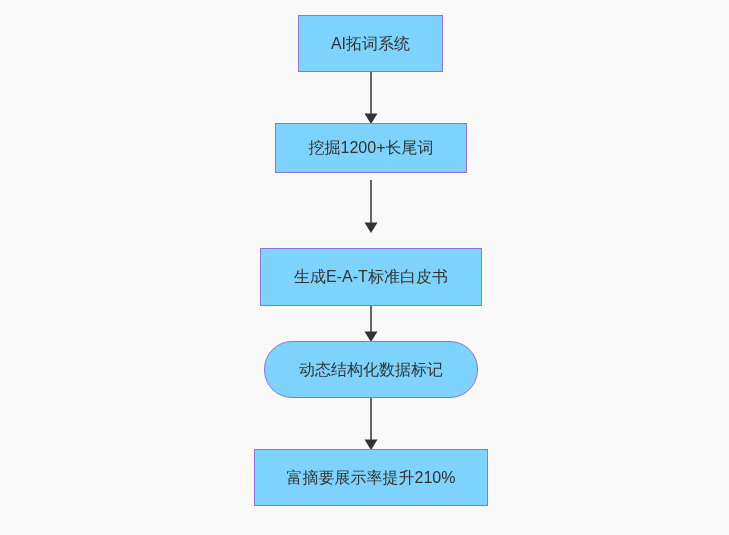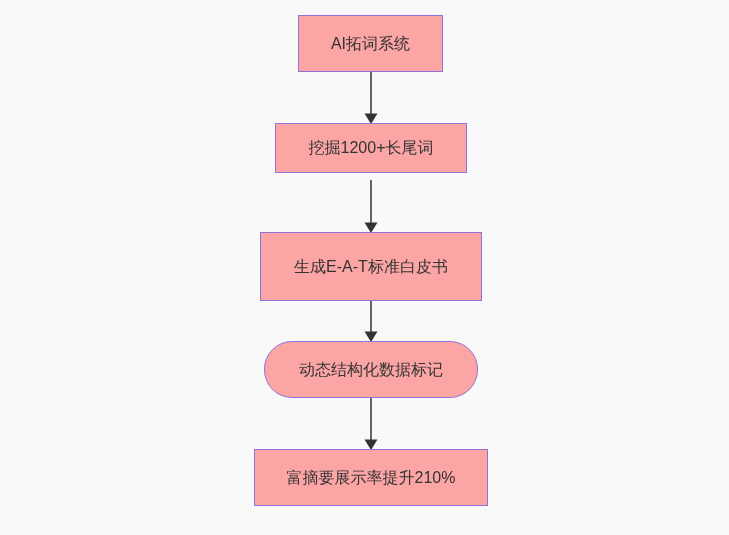--- a/index.html
+++ b/index.html
@@ -14,34 +14,34 @@
     overflow: hidden;
   }
   .canvas {
     position: relative;
     width: 729px;
     height: 535px;
   }
   .node {
     position: absolute;
     box-sizing: border-box;
-    background: #fca5a5;
+    background: #7dd3fc;
     border: 1.5px solid #9370DB;
     color: #333333;
     font-size: 16px;
     line-height: 1;
     display: flex;
     align-items: center;
     justify-content: center;
     text-align: center;
     white-space: nowrap;
   }
   .node-1 { left: 298px; top: 15px;  width: 145px; height: 57px; }
   .node-2 { left: 275px; top: 123px; width: 192px; height: 50px; }
-  .node-3 { left: 260px; top: 232px; width: 222px; height: 69px; }
+  .node-3 { left: 260px; top: 248px; width: 222px; height: 58px; }
   .node-4 { left: 264px; top: 341px; width: 214px; height: 57px; border-radius: 28px; }
   .node-5 { left: 254px; top: 449px; width: 234px; height: 57px; }
   .edges {
     position: absolute;
     left: 0;
     top: 0;
     width: 729px;
     height: 535px;
     pointer-events: none;
   }

